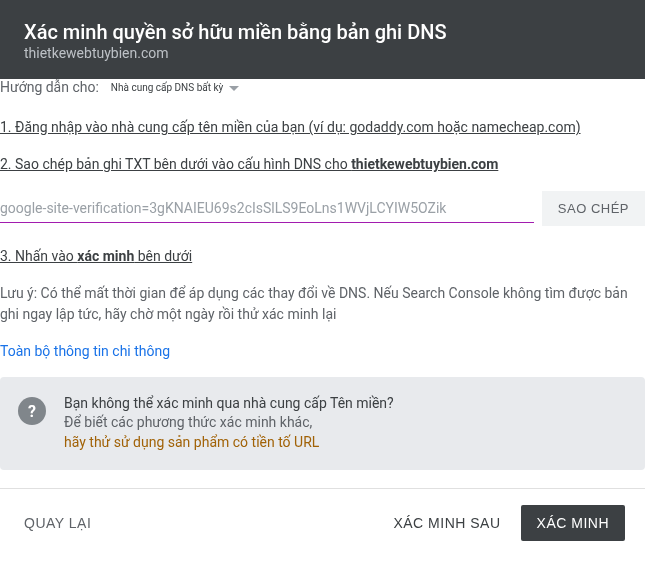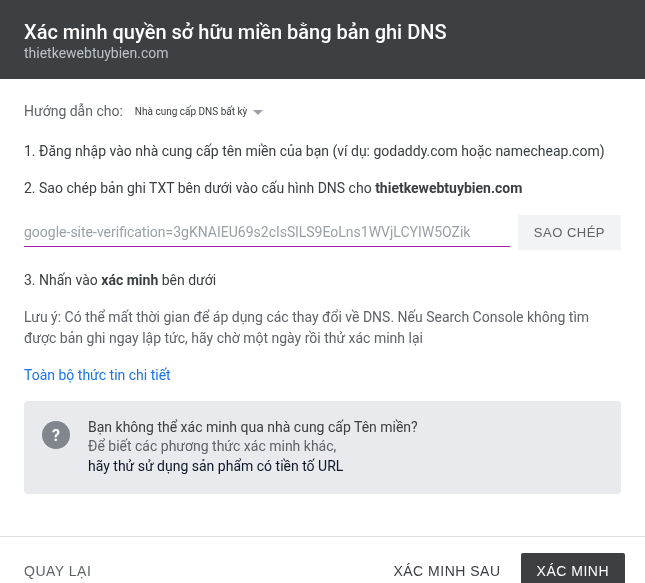--- a/index.html
+++ b/index.html
@@ -1,36 +1,36 @@
 <!DOCTYPE html>
 <html><head>
 <meta charset="utf-8">
 <style>
 * { box-sizing: border-box; margin: 0; padding: 0; }
 body { font-family: Roboto, Arial, sans-serif; font-size: 14px; color: #5f6368; background: #fff; width: 645px; }
 .header { background: #3c4043; padding: 20px 24px 18px; }
 .header-title { color: #fff; font-size: 20px; font-weight: 500; margin-bottom: 1px; }
 .header-subtitle { color: #bdc1c6; font-size: 14px; }
-.content { padding: 24px; }
+.content { }
 .instructions-row { display: flex; align-items: center; margin-bottom: 22px; }
 .instructions-label { margin-right: 12px; color: #5f6368; }
 .dropdown { display: inline-flex; align-items: center; color: #3c4043; font-size: 10px; cursor: pointer; }
 .dropdown-arrow { margin-left: 6px; }
-.step { color: #3c4043; margin-bottom: 16px; line-height: 1.5; }
+.step { color: #3c4043; margin-bottom: 16px; line-height: 1.5; text-decoration: underline; }
 .step b { font-weight: 700; }
 .txt-row { display: flex; align-items: center; margin-bottom: 20px; gap: 8px; }
 .txt-input { flex: 1; border: none; border-bottom: 1px solid #a21caf; padding: 6px 0; font-size: 14px; color: #9aa0a6; font-family: inherit; background: transparent; overflow: hidden; white-space: nowrap; text-overflow: clip; }
 .copy-btn { background: #f1f3f4; border: none; padding: 10px 16px; font-size: 13px; font-weight: 500; color: #5f6368; letter-spacing: 0.5px; cursor: pointer; }
 .note { color: #5f6368; line-height: 1.5; margin-bottom: 18px; }
 .details-link { color: #1a73e8; font-size: 14px; cursor: pointer; margin-bottom: 18px; display: inline-block; }
 .info-box { background: #e8eaed; border-radius: 4px; padding: 18px; display: flex; align-items: flex-start; gap: 18px; }
 .help-icon { width: 28px; height: 28px; border-radius: 50%; background: #80868b; color: #fff; display: flex; align-items: center; justify-content: center; font-weight: 700; font-size: 16px; flex-shrink: 0; margin-top: 2px; }
 .info-title { color: #3c4043; font-weight: 400; margin-bottom: 2px; }
 .info-text { color: #5f6368; line-height: 1.4; }
-.info-link { color: #0f172a; cursor: pointer; }
+.info-link { color: #a16207; cursor: pointer; }
 .footer { border-top: 1px solid #e0e0e0; padding: 16px 20px; display: flex; align-items: center; margin-top: 18px; }
 .back-btn { background: none; border: none; color: #5f6368; font-size: 14px; font-weight: 500; letter-spacing: 0.5px; cursor: pointer; padding: 8px 4px; }
 .spacer { flex: 1; }
 .later-btn { background: none; border: none; color: #3c4043; font-size: 14px; font-weight: 500; letter-spacing: 0.5px; cursor: pointer; padding: 8px 12px; margin-right: 8px; }
 .verify-btn { background: #3c4043; border: none; color: #fff; font-size: 14px; font-weight: 500; letter-spacing: 0.5px; cursor: pointer; padding: 10px 16px; border-radius: 2px; }
 </style>
 </head>
 <body>
 
 <div class="header">
@@ -62,21 +62,21 @@
     <input class="txt-input" type="text" readonly="" value="google-site-verification=3gKNAIEU69s2cIsSlLS9EoLns1WVjLCYIW5OZik" style="">
     <button class="copy-btn">SAO CHÉP</button>
   </div>
 
   <div class="step">
     <span>3. Nhấn vào </span><b>xác minh</b><span> bên dưới</span>
   </div>
 
   <div class="note">Lưu ý: Có thể mất thời gian để áp dụng các thay đổi về DNS. Nếu Search Console không tìm được bản ghi ngay lập tức, hãy chờ một ngày rồi thử xác minh lại</div>
 
-  <a class="details-link">Toàn bộ thức tin chi tiết</a>
+  <a class="details-link">Toàn bộ thông tin chi thông</a>
 
   <div class="info-box">
     <div class="help-icon">?</div>
     <div>
       <div class="info-title">Bạn không thể xác minh qua nhà cung cấp Tên miền?</div>
       <div class="info-text">
         <span>Để biết các phương thức xác minh khác,</span><br>
         <a class="info-link">hãy thử sử dụng sản phẩm có tiền tố URL</a>
       </div>
     </div>

